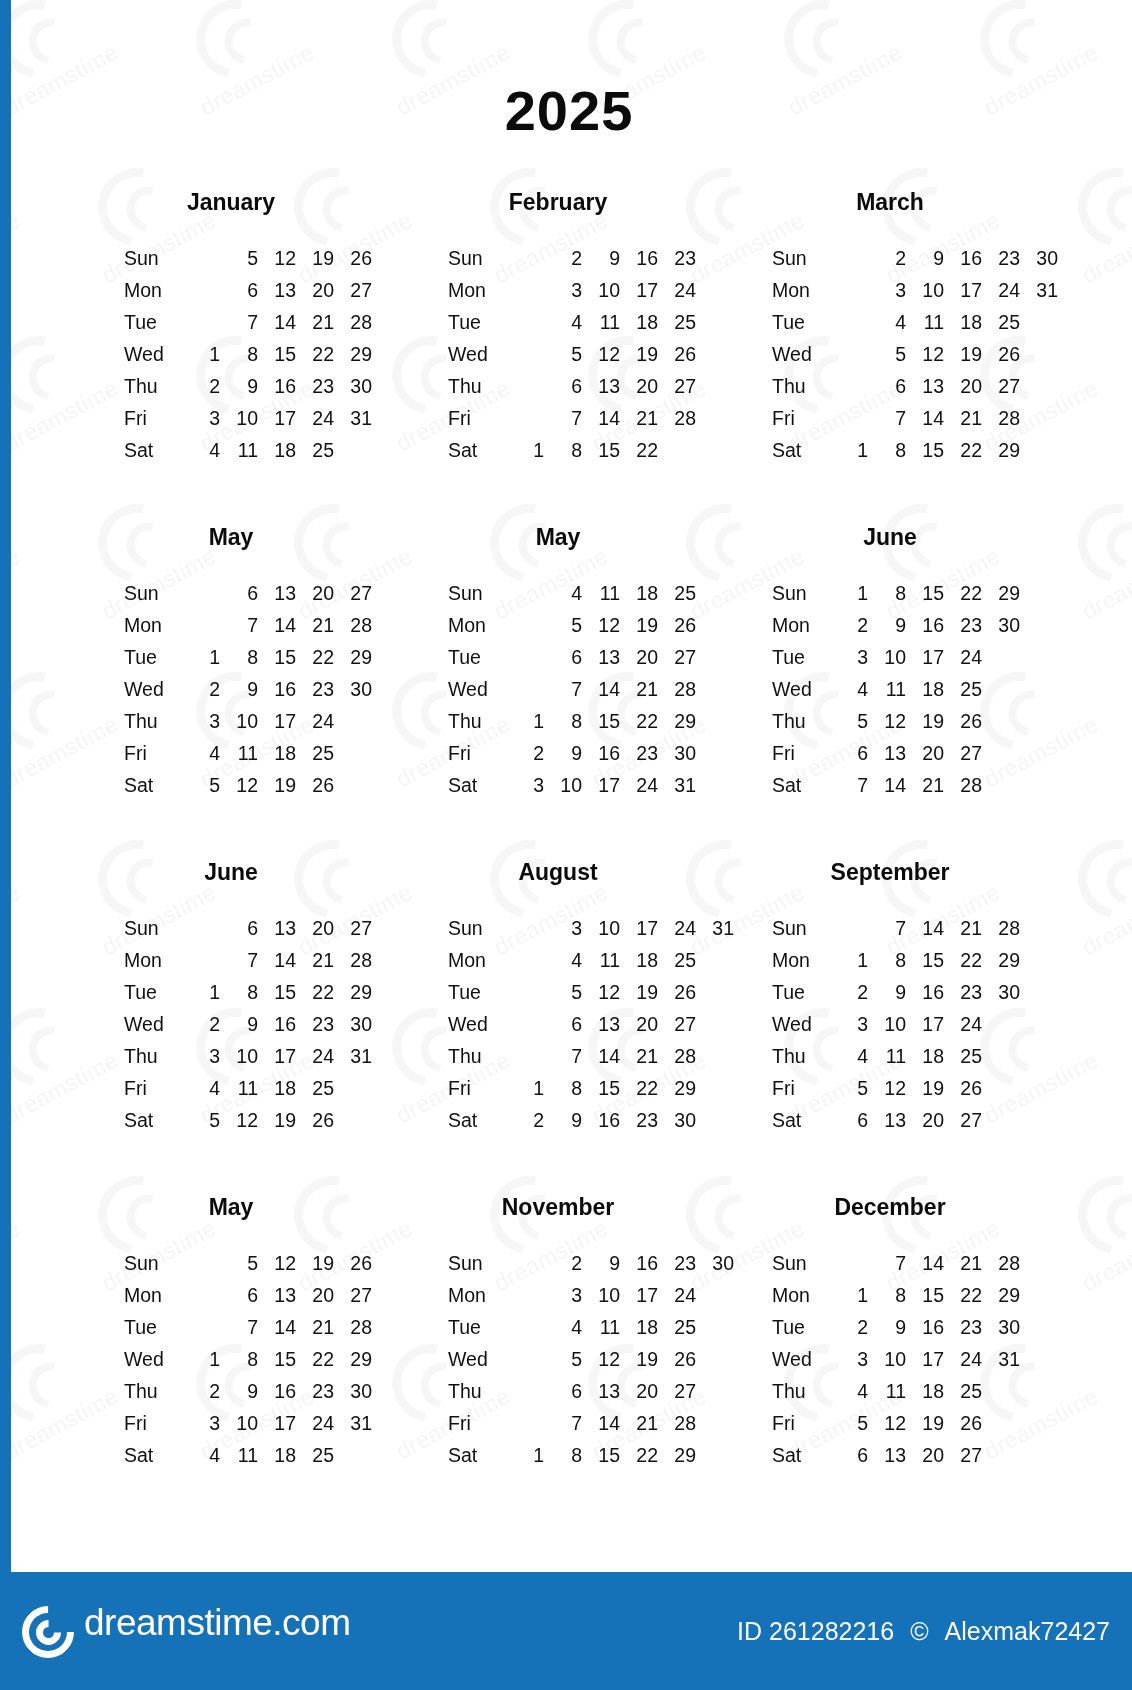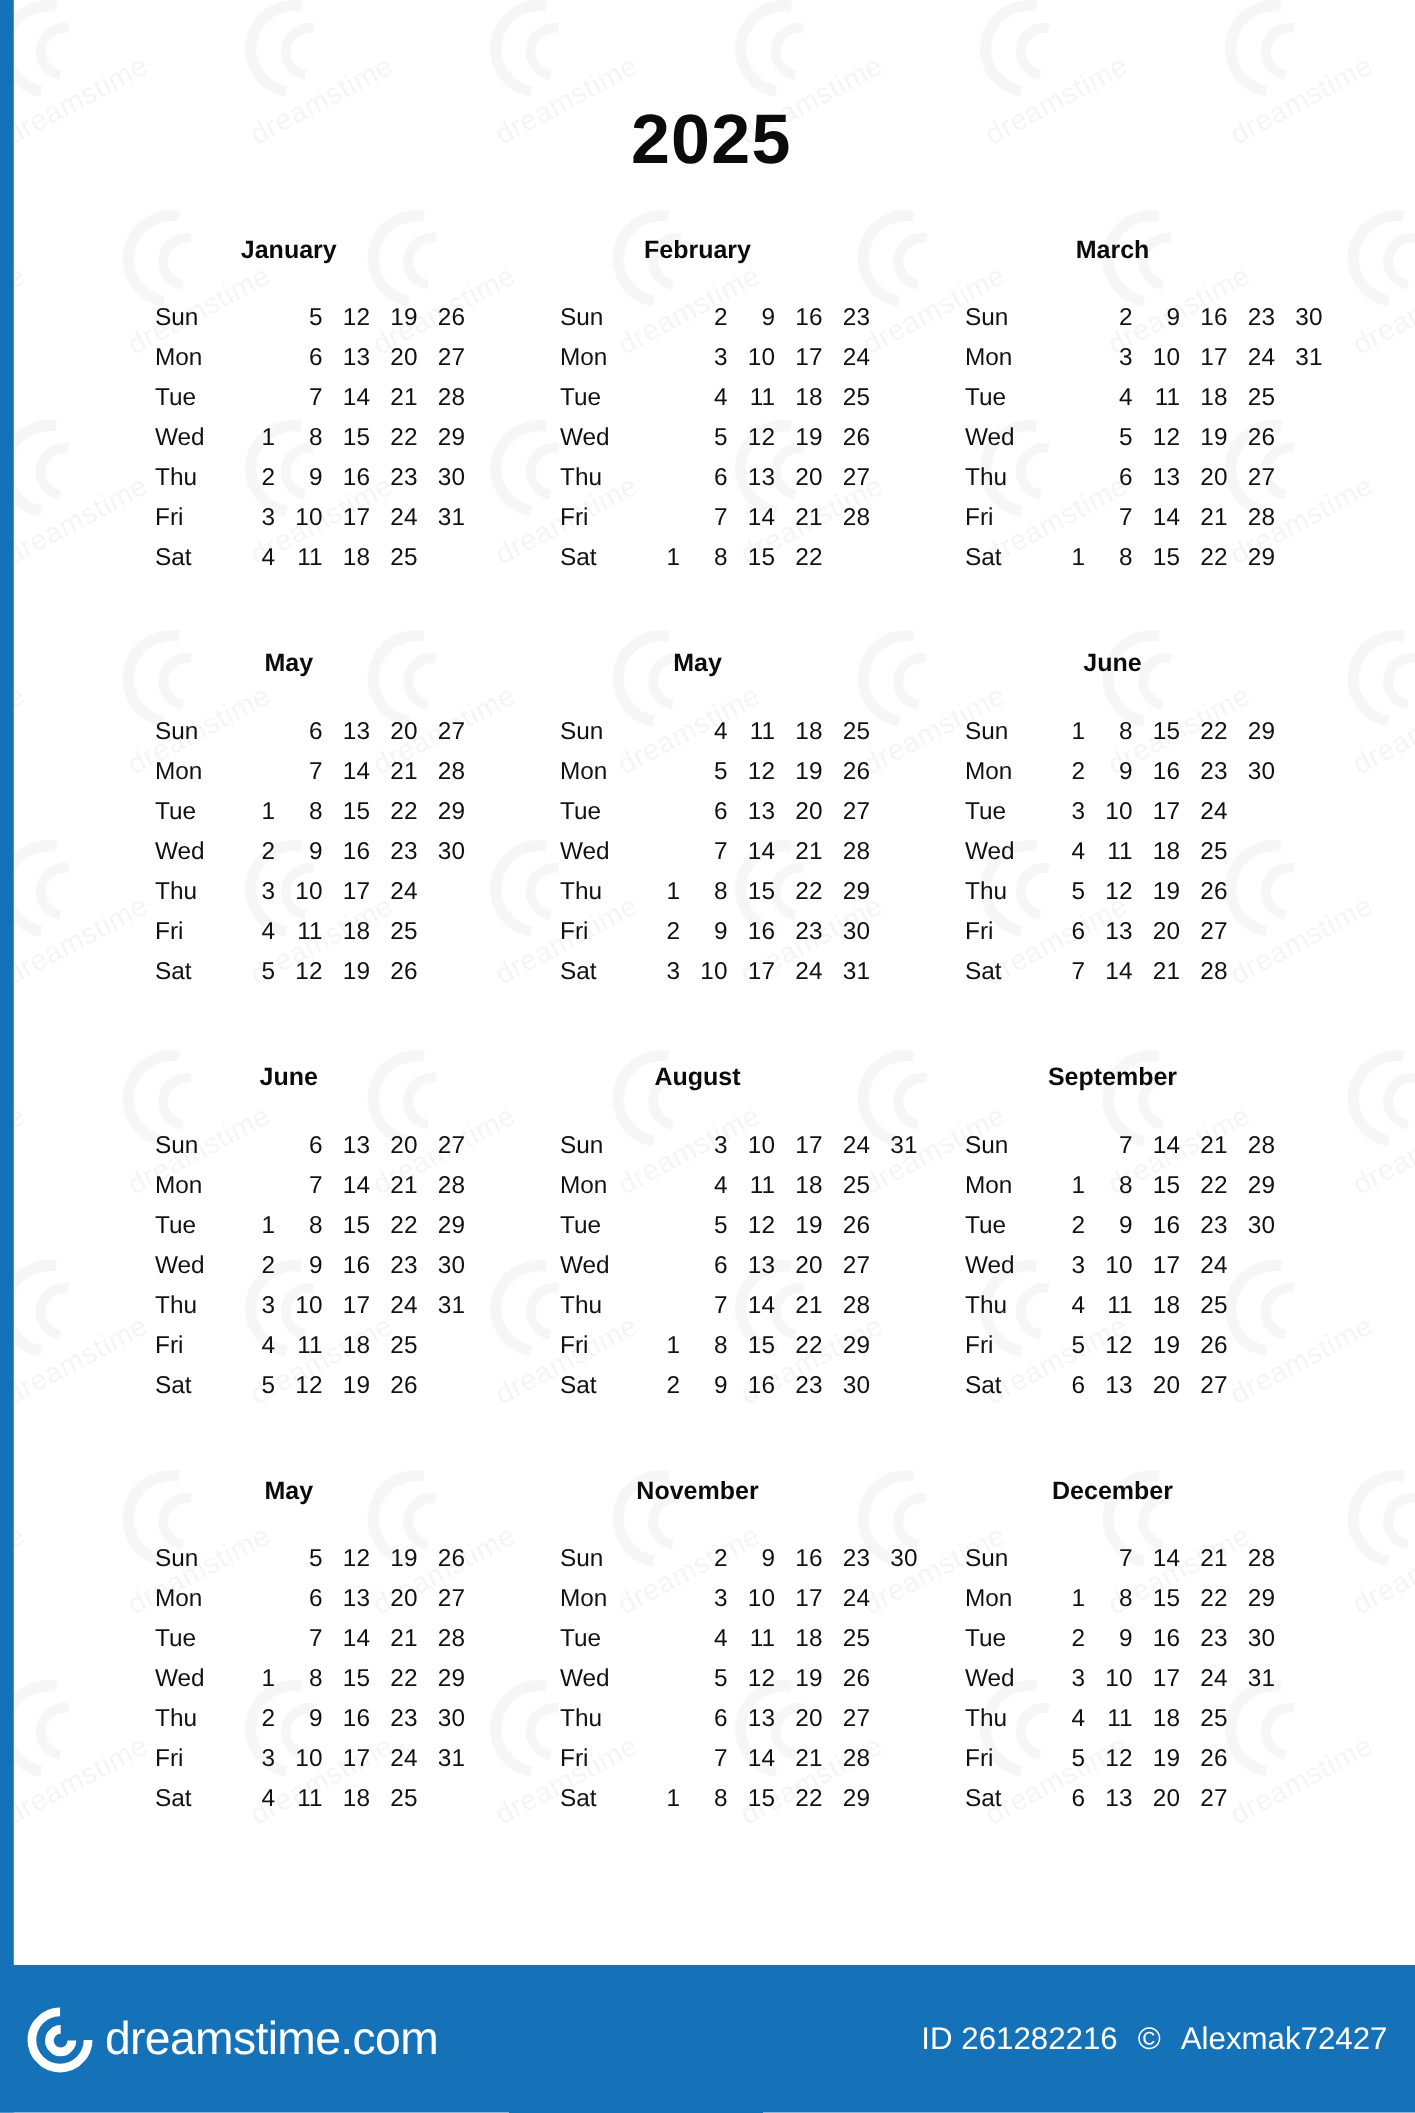--- a/index.html
+++ b/index.html
@@ -90,21 +90,21 @@
     width: 1000px;
     margin: 0 auto;
     padding-left: 28px;
     row-gap: 0px;
   }
   .month-block {
     padding-bottom: 58px;
   }
   .month-name {
     text-align: center;
-    font-size: 20px;
+    font-size: 23px;
     font-weight: bold;
     color: #0b0b0b;
     margin-bottom: 26px;
     padding-right: 50px;
   }
   .month-block.col-2 .month-name { padding-right: 44px; }
   .month-block.col-3 .month-name { padding-right: 28px; }
 
   table.weeks {
     border-collapse: collapse;
@@ -138,21 +138,21 @@
     height: 118px;
     background: #1572b8;
     z-index: 6;
     display: flex;
     align-items: center;
     justify-content: space-between;
     padding: 0 22px 0 20px;
   }
   #brand-lockup {
     display: flex;
-    align-items: center;
+    align-items: flex-start;
     gap: 6px;
   }
   #brand-mark {
     position: relative;
     width: 58px;
     height: 58px;
     flex: none;
   }
   #brand-mark .ring-outer {
     position: absolute;

